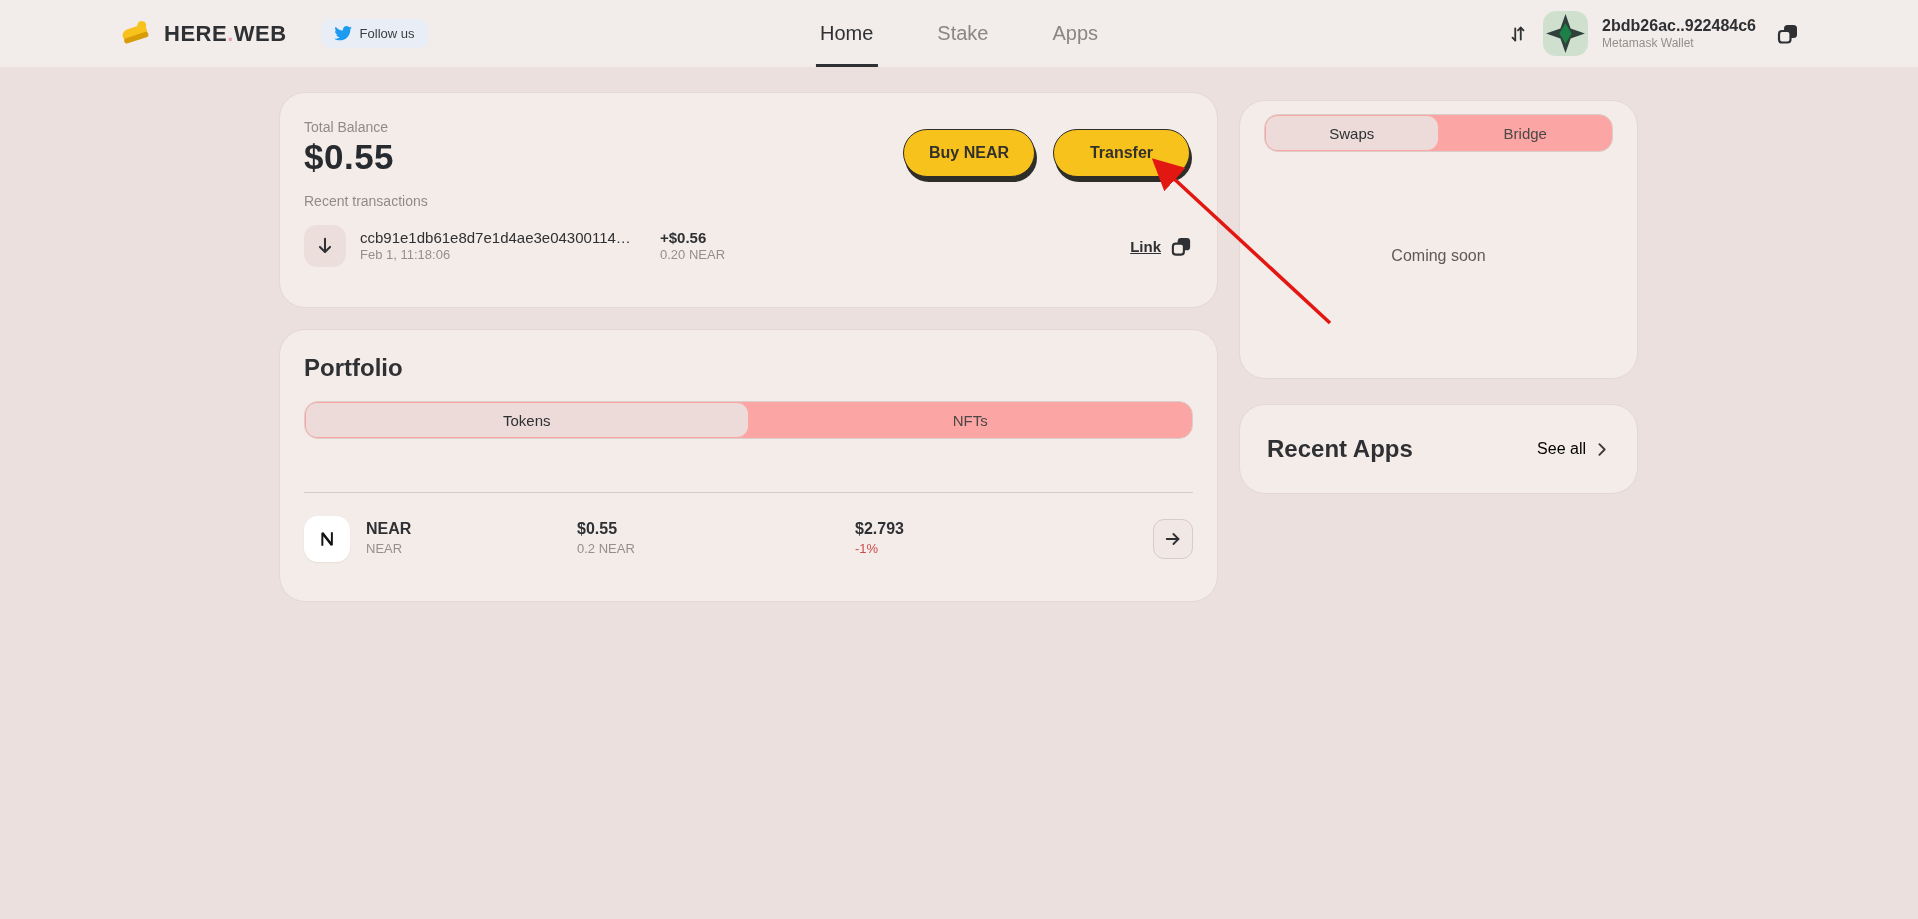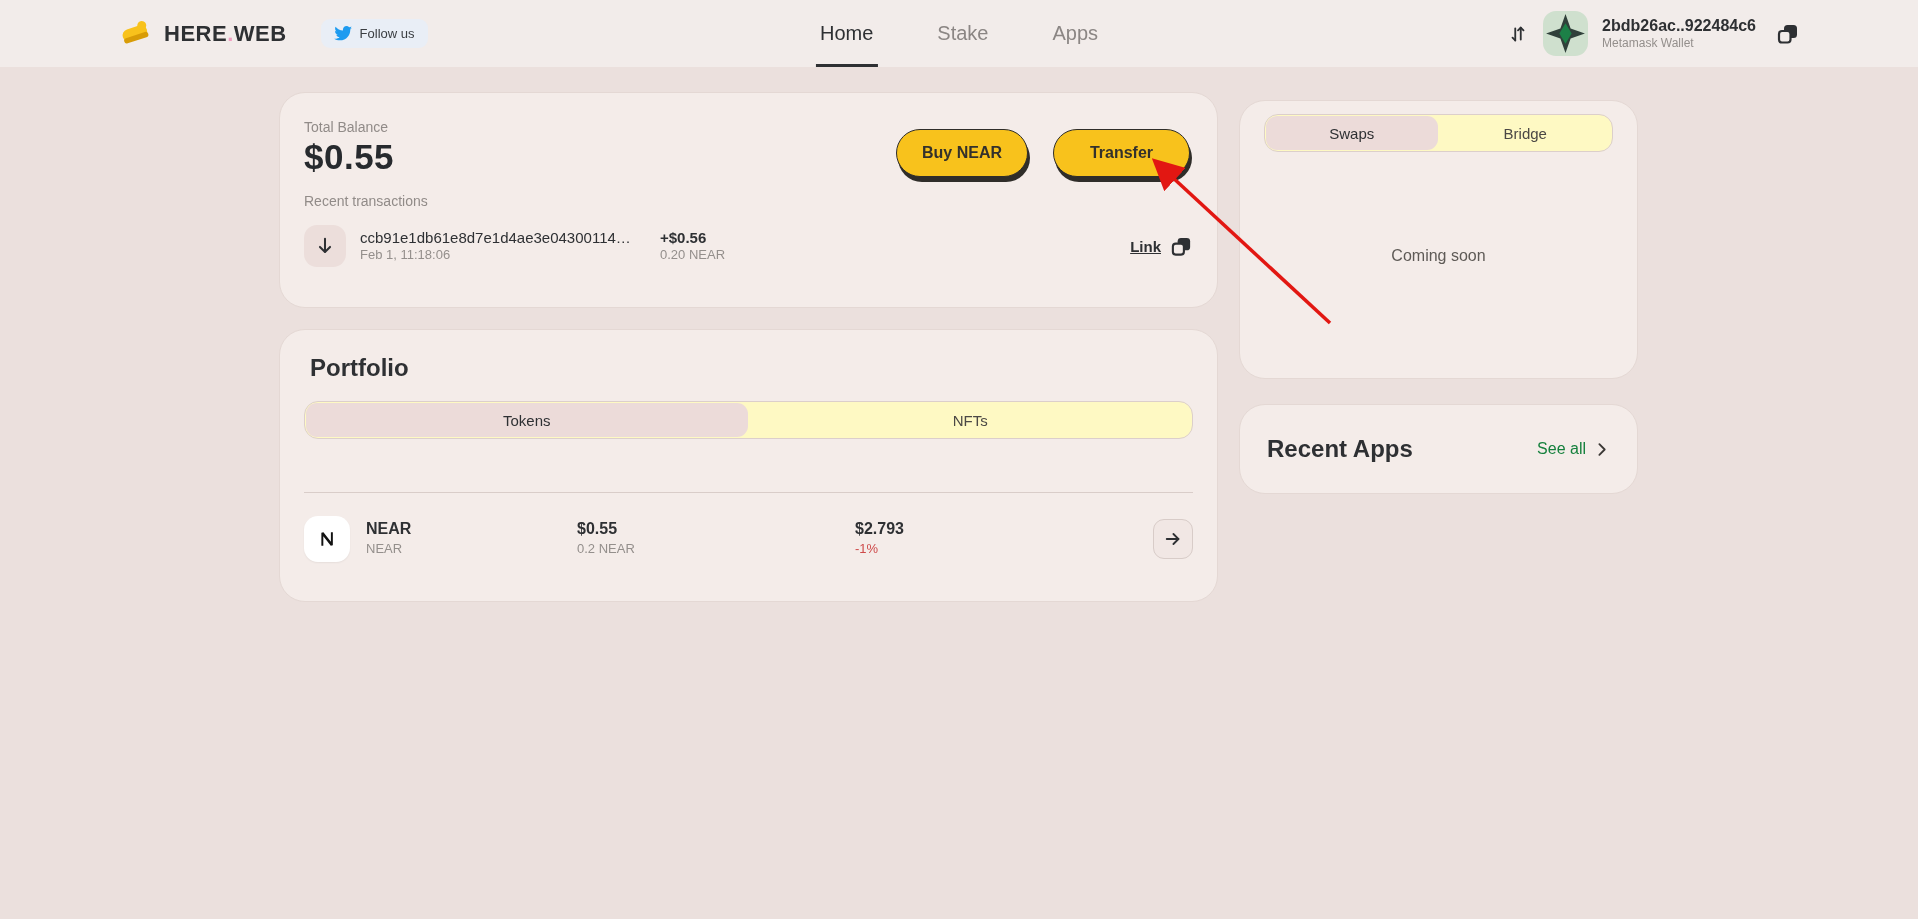--- a/index.html
+++ b/index.html
@@ -48,21 +48,21 @@
   }
   .balance-card { left:279px; top:92px; width:939px; height:216px; }
   .portfolio-card { left:279px; top:329px; width:939px; height:273px; }
   .swap-card { left:1239px; top:100px; width:399px; height:279px; }
   .apps-card { left:1239px; top:404px; width:399px; height:90px; display:flex; align-items:center; padding:0 27px; }
 
   .muted-label { font-size:14px; color:#918b88; }
   .tb-label { position:absolute; left:24px; top:26px; }
   .tb-amount { position:absolute; left:24px; top:44px; font-size:35px; font-weight:800; color:#272a2e; letter-spacing:.5px; }
 
-  .btn-row { position:absolute; top:36px; right:27px; display:flex; gap:25px; }
+  .btn-row { position:absolute; top:36px; right:27px; display:flex; gap:18px; }
   .pill-btn {
     height:48px; border-radius:24px; background:#f8c21c; border:1px solid #2f2d29;
     box-shadow:2px 5px 0 0 #2f2d29; color:#33312c; font-weight:700; font-size:16px;
     display:flex; align-items:center; justify-content:center; cursor:pointer;
     font-family:"Liberation Sans", sans-serif;
   }
   .btn-buy { width:132px; }
   .btn-transfer { width:137px; }
 
   .recent-label { position:absolute; left:24px; top:100px; }
@@ -74,26 +74,26 @@
   .tx-main { margin-left:14px; width:300px; display:flex; flex-direction:column; line-height:1.3; }
   .tx-hash { font-size:15px; font-weight:400; color:#2e3033; white-space:nowrap; }
   .tx-date { font-size:13px; color:#948f8c; }
   .tx-amounts { display:flex; flex-direction:column; line-height:1.3; }
   .tx-usd { font-size:15px; font-weight:700; color:#2e3033; }
   .tx-near { font-size:13px; color:#948f8c; }
   .tx-link-wrap { margin-left:auto; display:flex; align-items:center; gap:9px; }
   .tx-link { font-size:15px; font-weight:600; color:#2e3033; text-decoration:underline; cursor:pointer; }
 
   .section-title { font-size:24px; font-weight:800; color:#2e3033; }
-  .pf-title { position:absolute; left:30px; top:24px; }
+  .pf-title { position:absolute; left:24px; top:24px; }
 
   .tabbar {
     position:absolute; left:24px; right:24px; height:38px;
     border:1px solid #dccfcb; border-radius:14px; display:flex; overflow:hidden;
-    background:#fef9c3;
+    background:#fca5a5;
   }
   .pf-tabbar { top:71px; }
   .sw-tabbar { top:13px; }
   .tab-seg {
     flex:1; display:flex; align-items:center; justify-content:center;
     font-size:15px; color:#4b4845; cursor:pointer; border-radius:11px; margin:1px;
   }
   .tab-seg.active { background:#ecdbd9; color:#2e3033; }
 
   .pf-headers { position:absolute; left:0; right:0; top:130px; height:20px; }
@@ -120,21 +120,21 @@
   .action-btn {
     position:absolute; right:0; top:7px; width:40px; height:40px; border-radius:11px;
     border:1px solid #d8ccc8; background:#f1e7e4; display:flex; align-items:center; justify-content:center;
     cursor:pointer;
   }
 
   .coming-soon { position:absolute; left:0; right:0; top:146px; text-align:center; font-size:16px; color:#5e5a56; }
 
   .apps-title { flex:0 0 auto; }
   .see-all { margin-left:auto; display:flex; align-items:center; gap:7px; cursor:pointer; }
-  .see-all-label { font-size:16px; color:#15803d; }
+  .see-all-label { font-size:16px; color:#000000; }
 
   
   #annotation { position:absolute; inset:0; width:1918px; height:919px; z-index:10; pointer-events:none; }
 </style>
 </head>
 <body>
 
 <div id="app">
 
   <div class="header">

